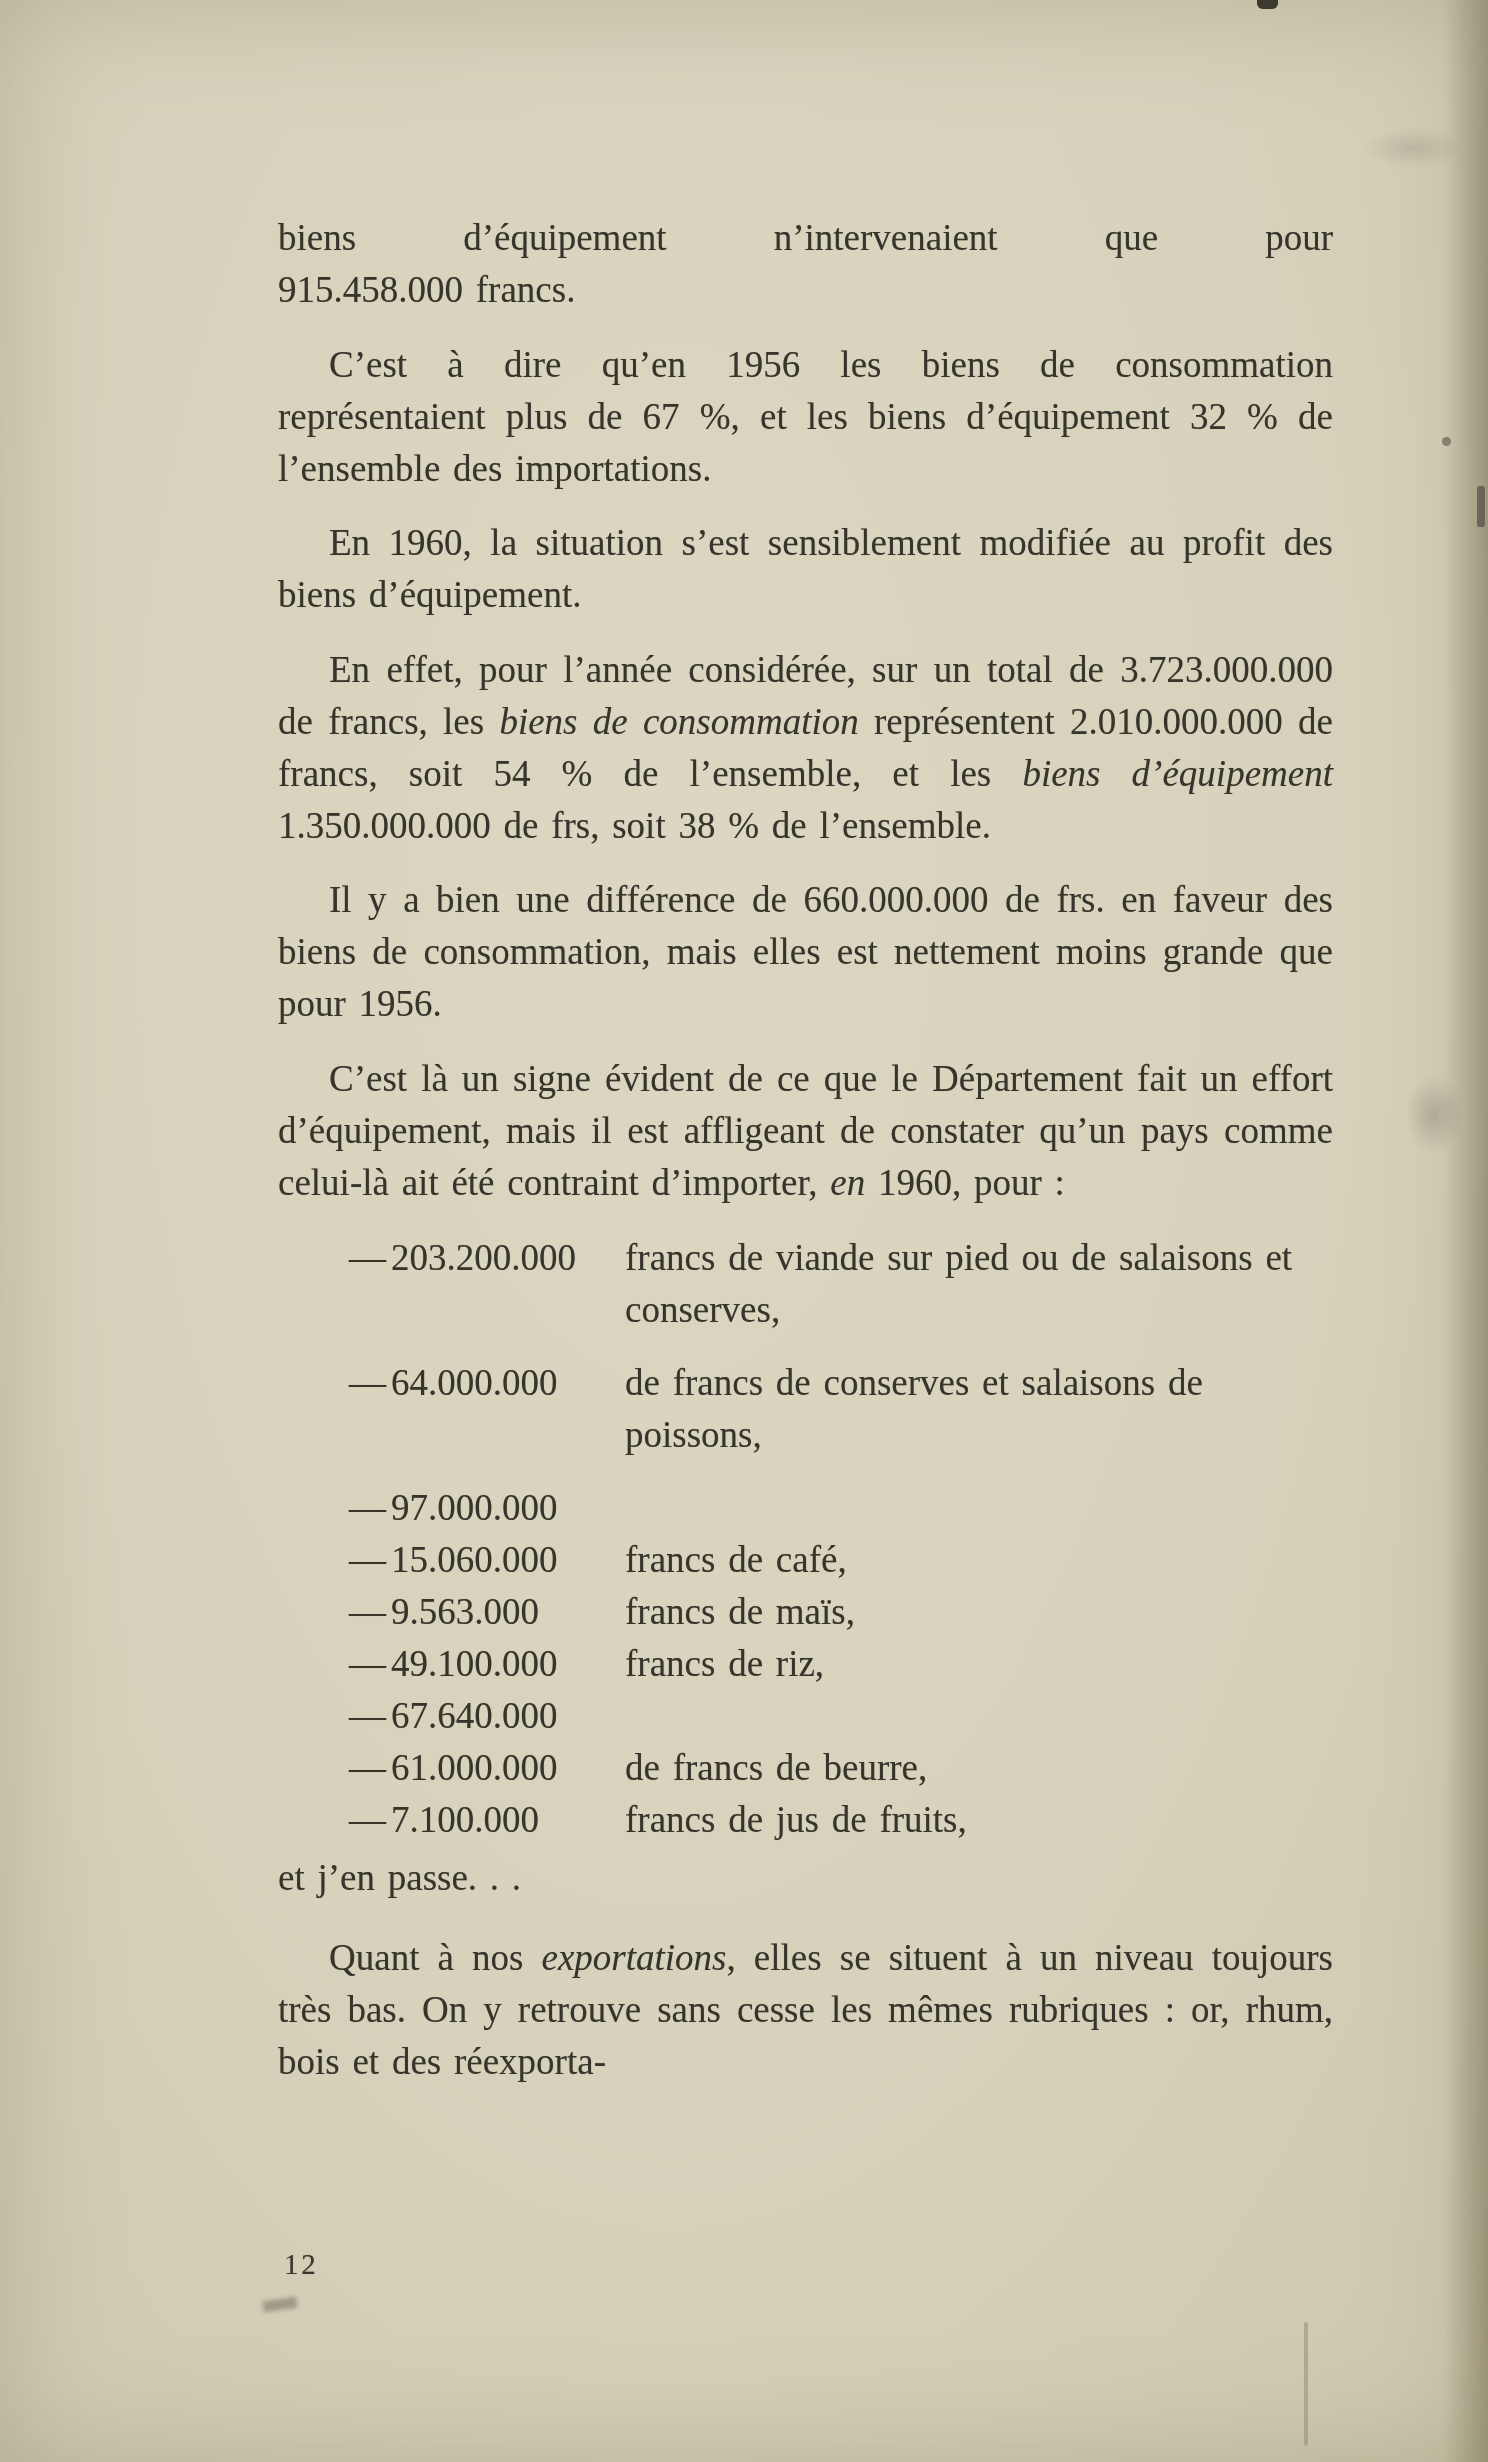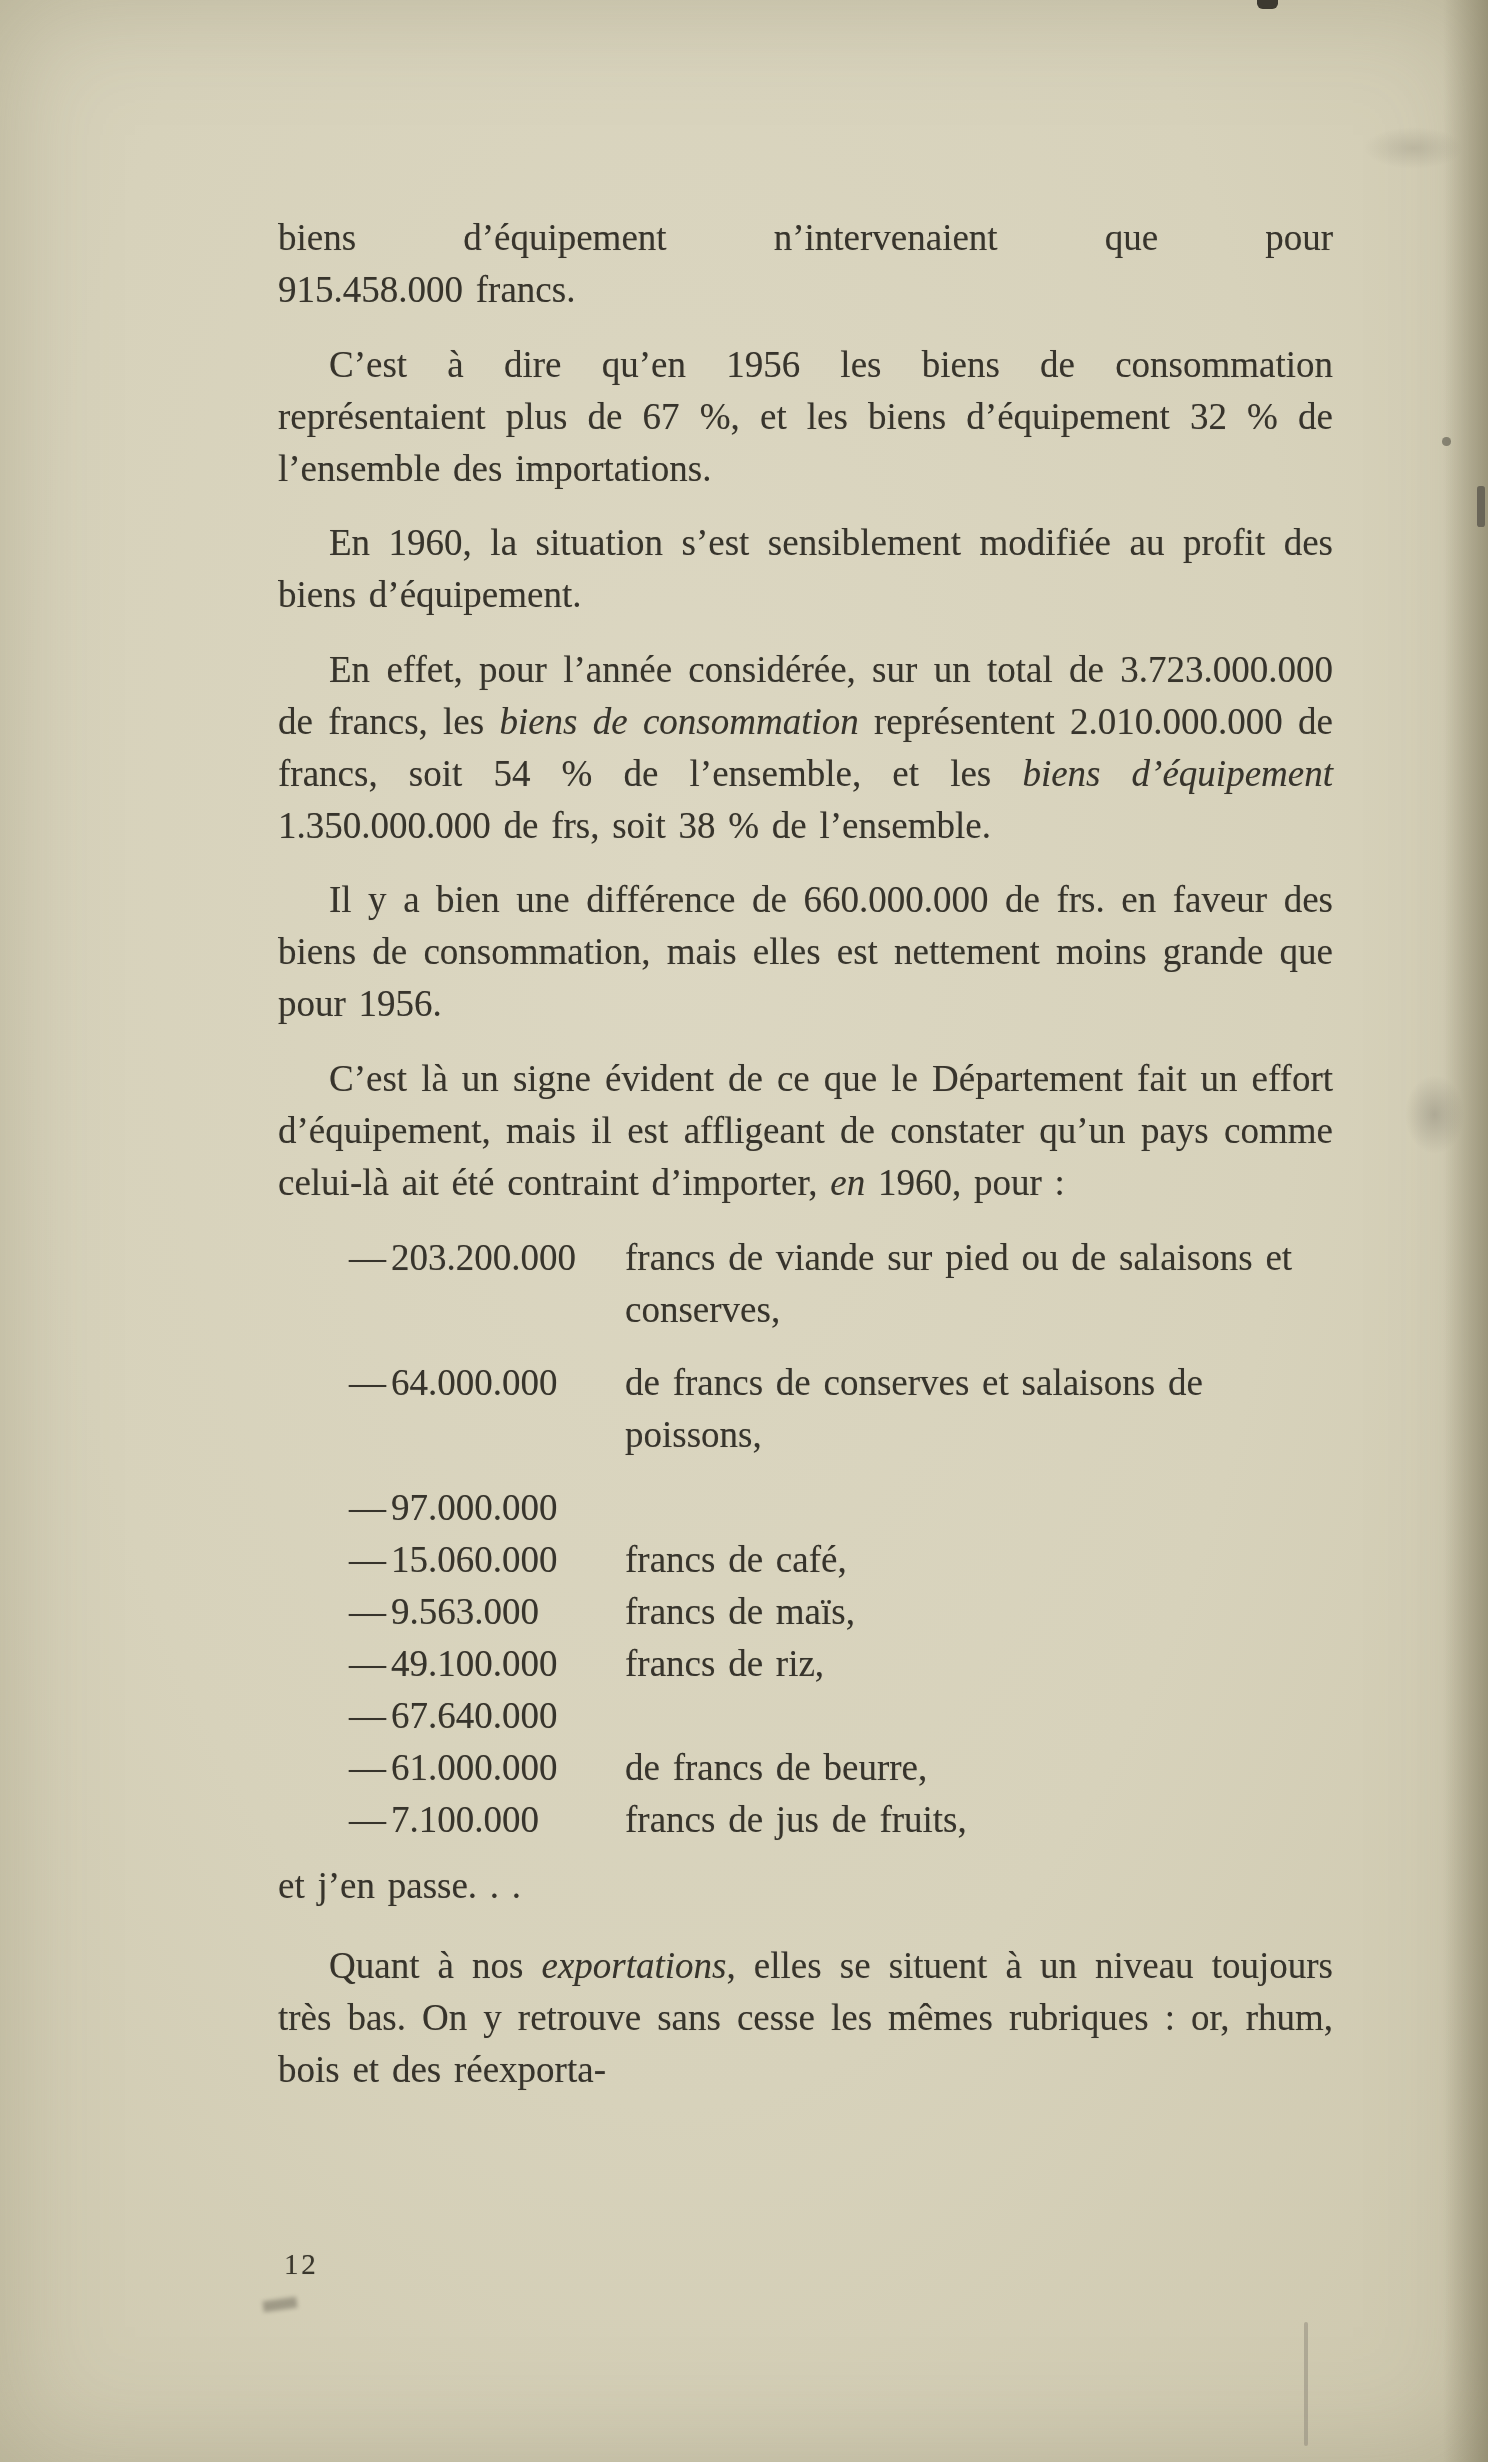--- a/index.html
+++ b/index.html
@@ -68,21 +68,21 @@
   }
   .list-row .amount {
     flex: 0 0 233px;
     text-align: left;
   }
   .list-row .desc {
     flex: 1 1 auto;
     margin-left: 1px;
   }
   .closing-line {
-    margin-top: 14px;
+    margin-top: 6px;
     margin-bottom: 28px;
   }
   .page-number {
     position: absolute;
     left: 284px;
     top: 2248px;
     font-size: 29px;
     color: #3a372d;
     letter-spacing: 2.8px;
     text-shadow: 0 0 0.7px rgba(55, 52, 44, 0.5);

